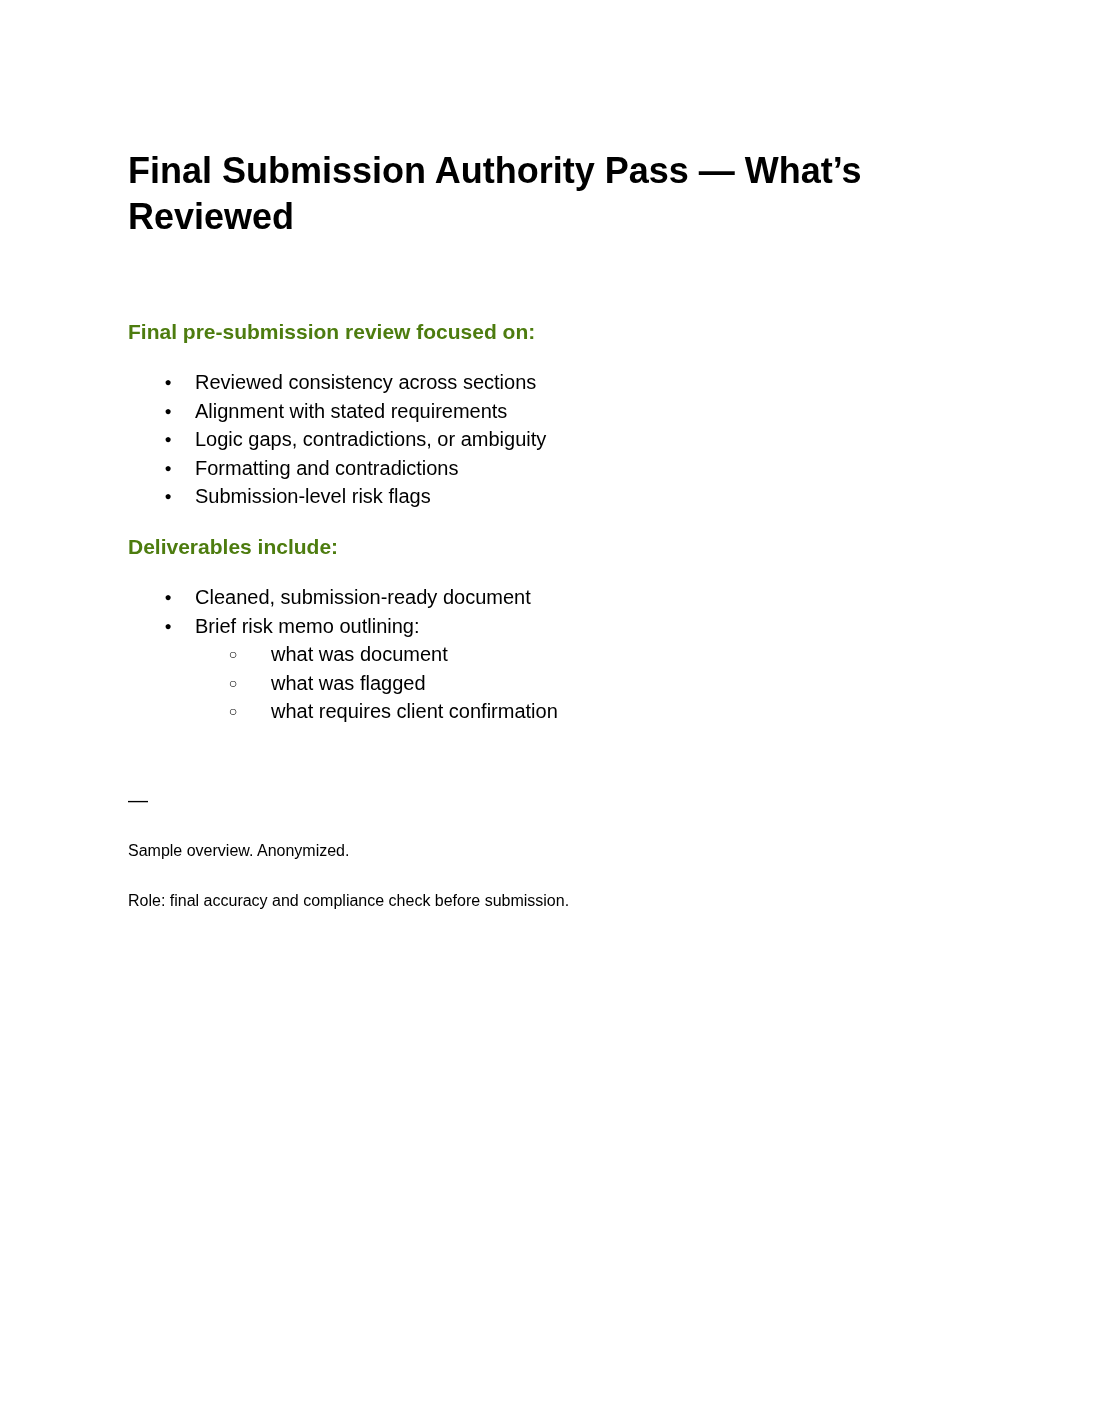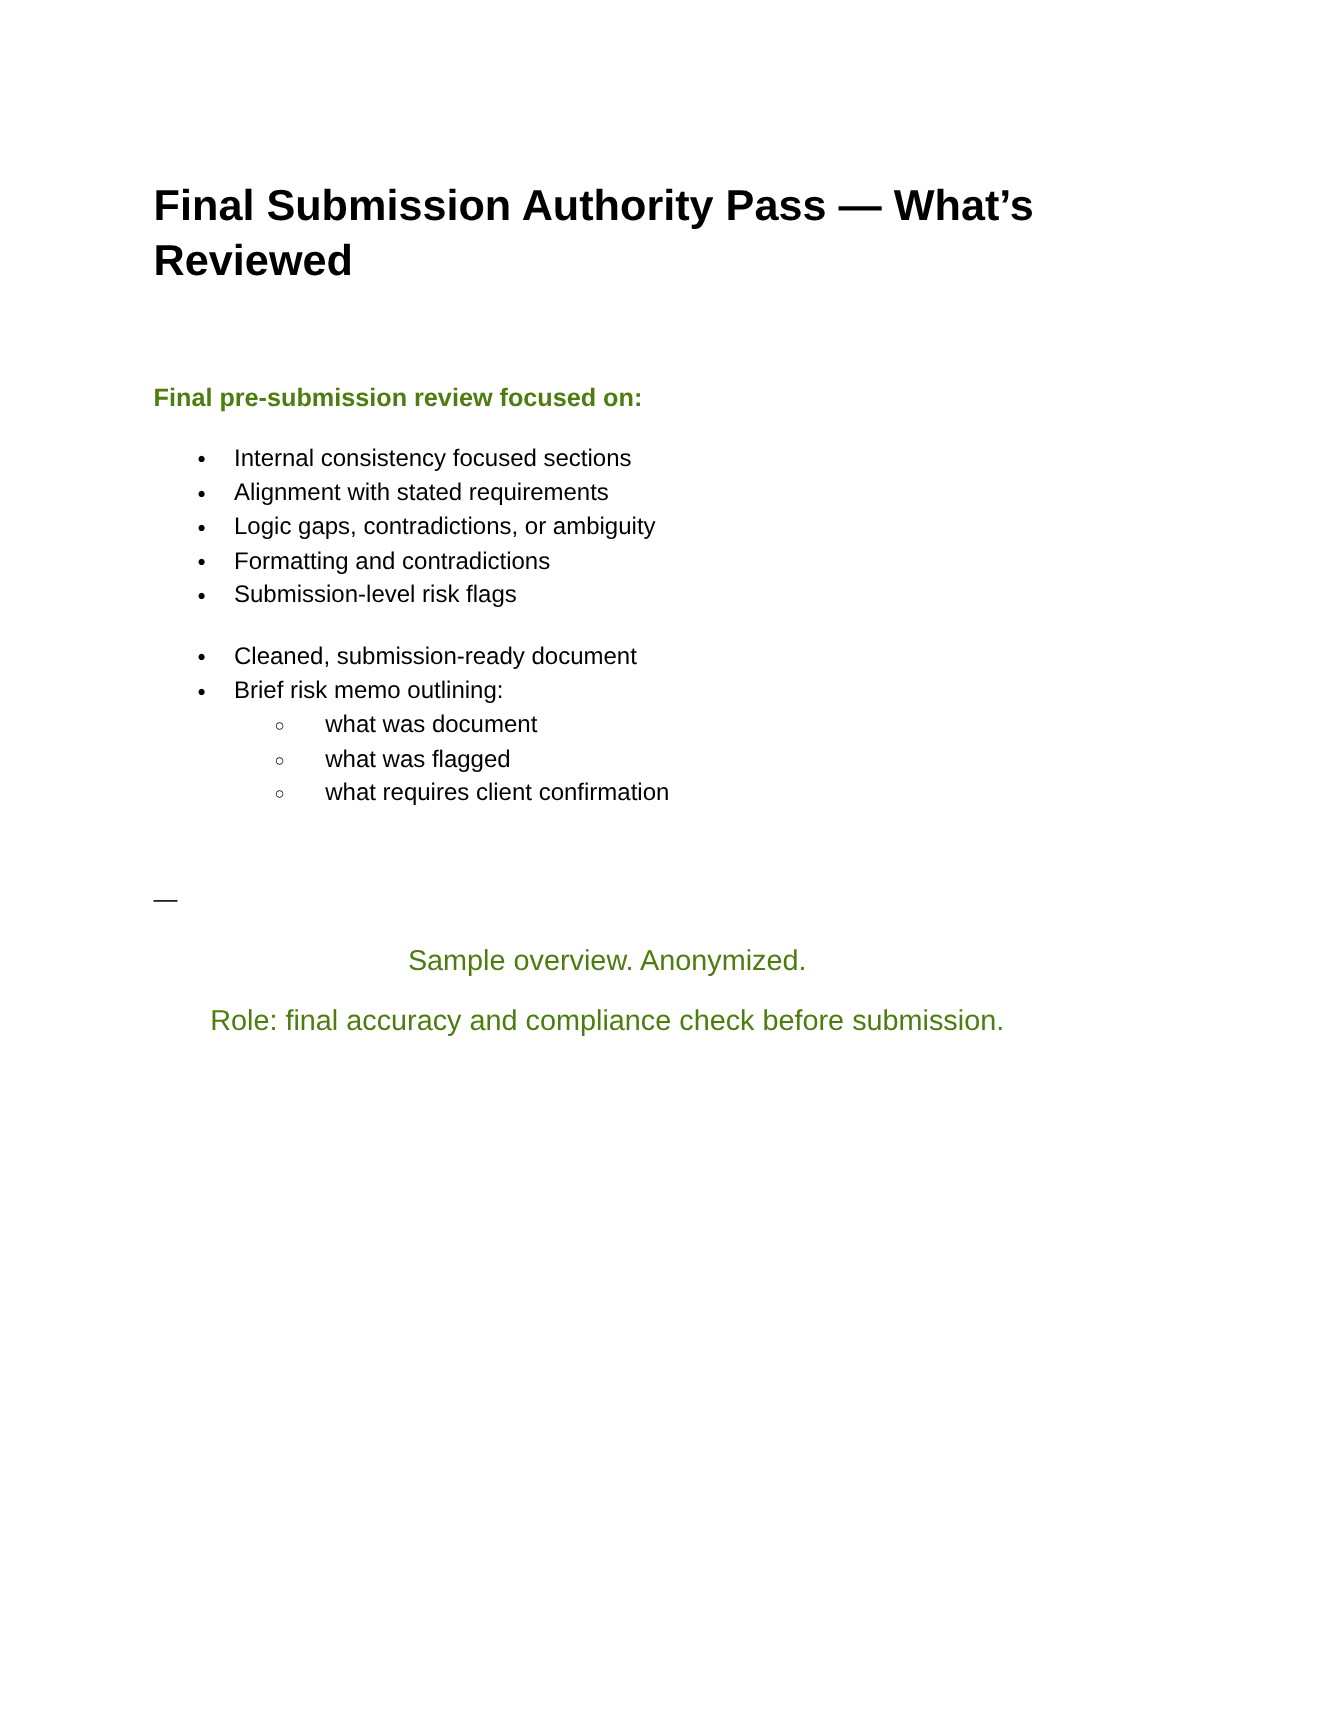--- a/index.html
+++ b/index.html
@@ -55,59 +55,59 @@
   }
   li.level-1 .marker { left: 31px; font-size: 12px; }
   li.level-2 .marker { left: 96px; font-size: 14px; }
   .divider-para {
     font-size: 20px;
     line-height: 28.6px;
     margin: 60px 0 22px 0;
     color: #000000;
   }
   .body-para {
-    font-size: 24px;
+    font-size: 16px;
     line-height: 28.6px;
     margin: 0 0 22px 0;
-    color: #4d7c0f;
-    text-align: center;
+    color: #000000;
   }
 </style>
 </head>
 <body>
 
 <div class="page">
 
   <h1 class="doc-title">Final Submission Authority Pass — What’s Reviewed</h1>
 
   <h2 class="section-heading">Final pre-submission review focused on:</h2>
 
   <ul class="bullet-list">
     <li class="bullet-item level-1">
       <span class="marker">●</span>
-      <span>Internal consistency focused sections</span>
+      <span>Reviewed consistency across sections</span>
     </li>
     <li class="bullet-item level-1">
       <span class="marker">●</span>
       <span>Alignment with stated requirements</span>
     </li>
     <li class="bullet-item level-1">
       <span class="marker">●</span>
       <span>Logic gaps, contradictions, or ambiguity</span>
     </li>
     <li class="bullet-item level-1">
       <span class="marker">●</span>
       <span>Formatting and contradictions</span>
     </li>
     <li class="bullet-item level-1">
       <span class="marker">●</span>
       <span>Submission-level risk flags</span>
     </li>
   </ul>
 
+  <h2 class="section-heading">Deliverables include:</h2>
 
   <ul class="bullet-list">
     <li class="bullet-item level-1">
       <span class="marker">●</span>
       <span>Cleaned, submission-ready document</span>
     </li>
     <li class="bullet-item level-1">
       <span class="marker">●</span>
       <span>Brief risk memo outlining:</span>
     </li>

